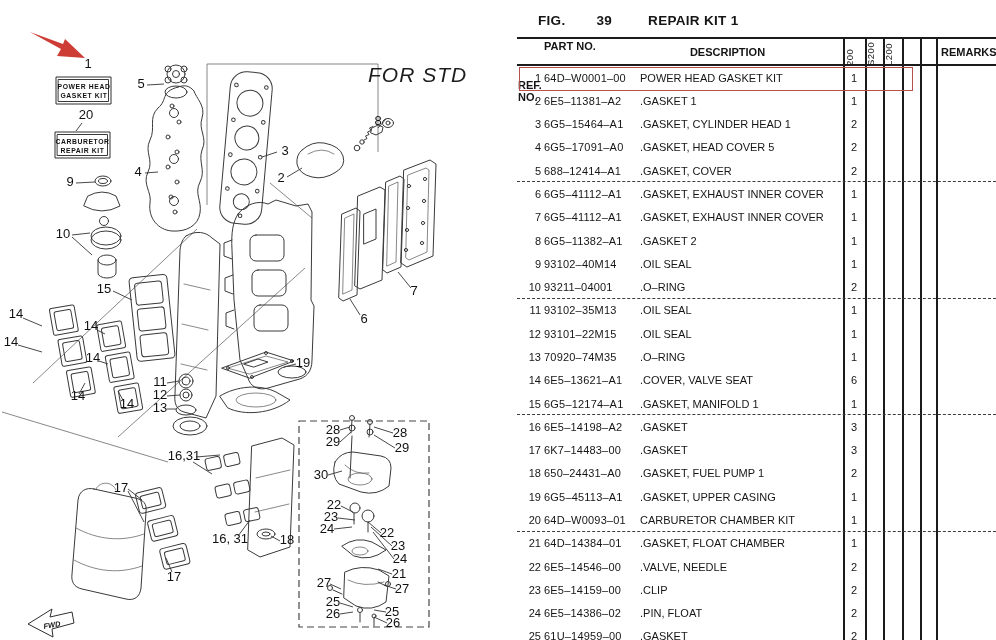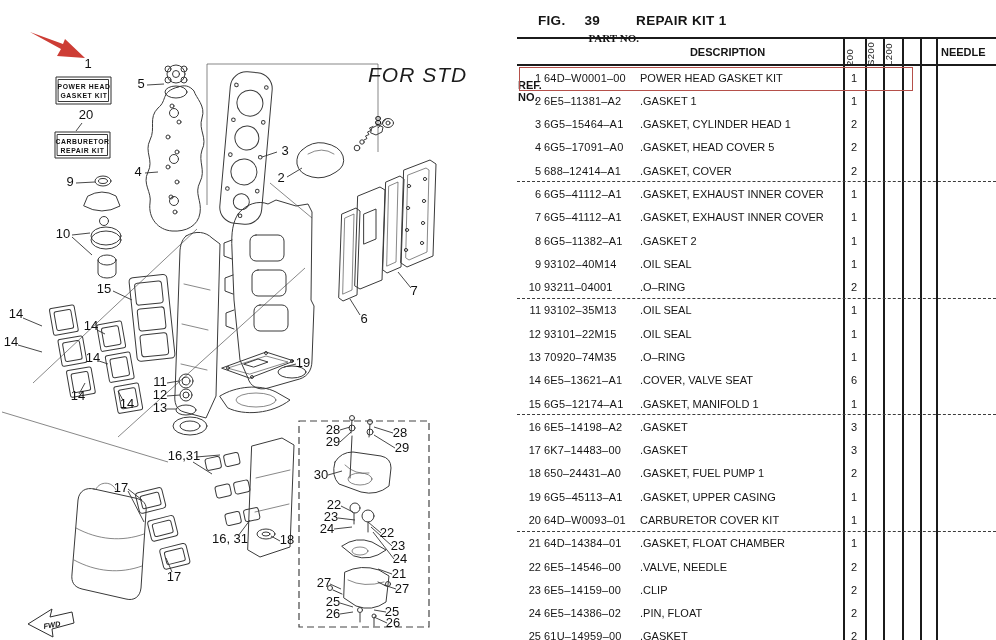--- a/index.html
+++ b/index.html
@@ -15,30 +15,30 @@
   .ld{stroke:#333;stroke-width:0.9;}
   #callouts text{font-family:"Liberation Sans",sans-serif;font-size:13px;fill:#111;text-anchor:middle;}
   .boxtext{font-size:6.8px;font-weight:bold;letter-spacing:0.6px;text-anchor:middle;fill:#111;}
   .forstd{font-size:21px;font-style:italic;letter-spacing:1px;fill:#1c1c1c;}
   .fwdtext{font-size:7.5px;font-weight:bold;font-style:italic;fill:#111;}
 
   
   .table-pane{position:absolute;left:517px;top:0;width:479px;height:640px;}
   .fig-title{position:absolute;left:2px;top:13px;font-size:13.5px;font-weight:bold;letter-spacing:.3px;white-space:nowrap;}
   .fig-title span{display:inline-block;padding-left:19px;}
-  .fig-num{}
+  .fig-num{margin-left:12px;}
   .fig-name{margin-left:17px;}
   .hrule{position:absolute;left:0;width:479px;height:2px;background:#1b1b1b;}
   .rule-top{top:37px;}
   .rule-head{top:64px;}
   .vline{position:absolute;top:37px;height:603px;width:2px;background:#1b1b1b;}
   .v0{left:326px;}.v1{left:348px;}.v2{left:366px;}.v3{left:385px;}.v4{left:403px;}.v5{left:419px;}
   .hdr{position:absolute;font-size:11px;font-weight:bold;white-space:nowrap;}
   .hdr-ref{left:1px;top:40px;line-height:11.5px;margin-top:40px;}
-  .hdr-part{left:27px;width:95px;top:32px;text-align:right;font-family:Liberation Serif, serif;}
+  .hdr-part{left:27px;width:95px;top:40px;text-align:left;}
   .hdr-desc{left:123px;width:175px;top:46px;text-align:center;}
   .hdr-remarks{left:424px;top:46px;}
   .vlabel{position:absolute;top:41px;height:25px;writing-mode:vertical-rl;transform:rotate(180deg);
           font-size:9.5px;font-weight:normal;line-height:10px;letter-spacing:.5px;}
   .m0{left:328px;}.m1{left:349px;}.m2{left:367px;}
   .trow{position:absolute;left:0;width:479px;height:23.3px;font-size:11px;}
   .trow span{position:absolute;top:50%;transform:translateY(-50%);white-space:nowrap;}
   .c-ref{left:0;width:24px;text-align:right;}
   .c-part{left:27px;letter-spacing:.2px;}
   .c-desc{left:123px;}
@@ -385,21 +385,21 @@
   </div>
 
   <div class="hrule rule-top"></div>
 
   <div class="hdr hdr-ref">
     <div>REF.</div>
     <div>NO.</div>
   </div>
   <div class="hdr hdr-part">PART NO.</div>
   <div class="hdr hdr-desc">DESCRIPTION</div>
-  <div class="hdr hdr-remarks">NEEDLE</div>
+  <div class="hdr hdr-remarks">REMARKS</div>
 
   <div class="vlabel m0">200</div>
   <div class="vlabel m1">S200</div>
   <div class="vlabel m2">L200</div>
 
   <div class="hrule rule-head"></div>
 
   <div class="vline v0"></div>
   <div class="vline v1"></div>
   <div class="vline v2"></div>
@@ -518,21 +518,21 @@
       </div>
       <div class="trow" style="top: 485.04px;">
         <span class="c-ref">19</span>
         <span class="c-part">6G5–45113–A1</span>
         <span class="c-desc">.GASKET, UPPER CASING</span>
         <span class="c-qty">1</span>
       </div>
       <div class="trow" style="top: 508.32px;">
         <span class="c-ref">20</span>
         <span class="c-part">64D–W0093–01</span>
-        <span class="c-desc">CARBURETOR COVER KIT</span>
+        <span class="c-desc">CARBURETOR CHAMBER KIT</span>
         <span class="c-qty">1</span>
       </div>
       <div class="trow" style="top: 531.6px;">
         <span class="c-ref">21</span>
         <span class="c-part">64D–14384–01</span>
         <span class="c-desc">.GASKET, FLOAT CHAMBER</span>
         <span class="c-qty">1</span>
       </div>
       <div class="trow" style="top: 554.88px;">
         <span class="c-ref">22</span>

